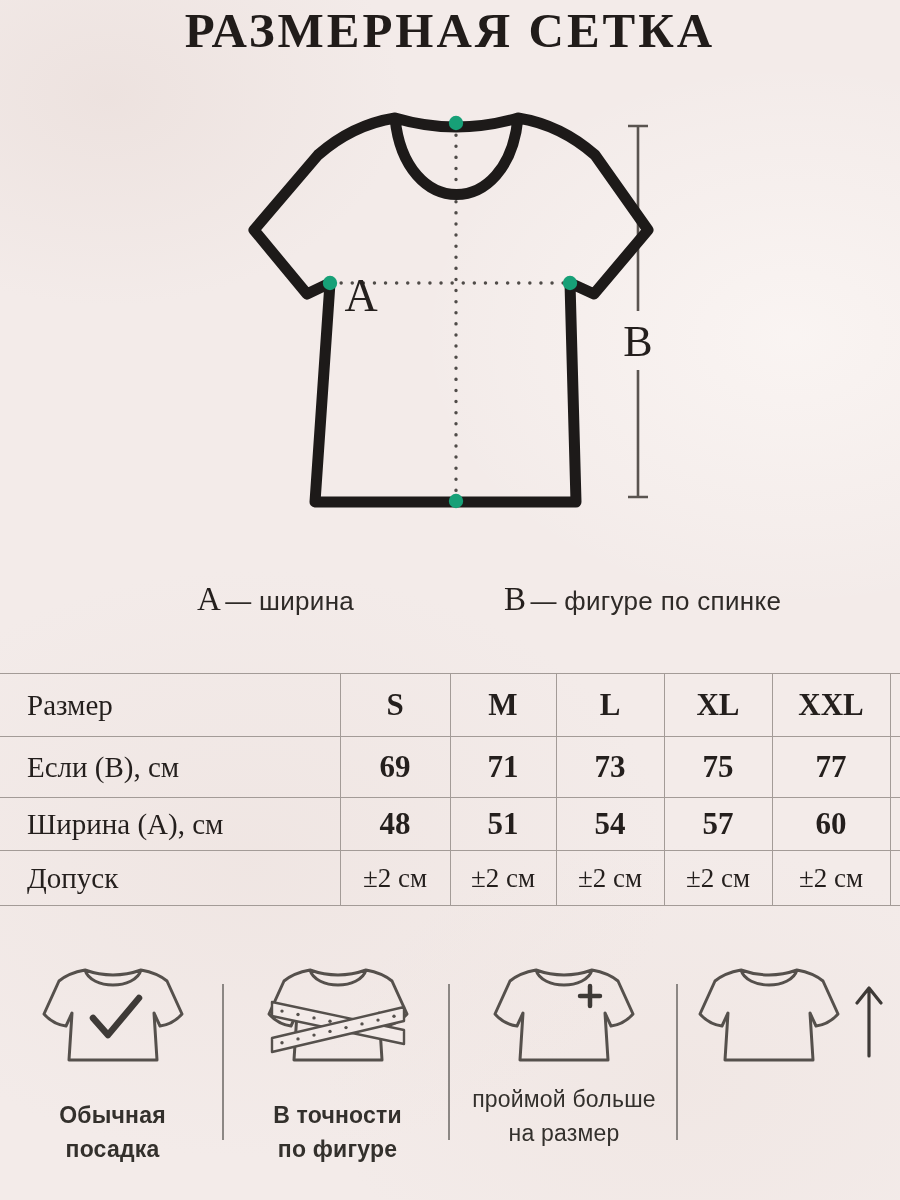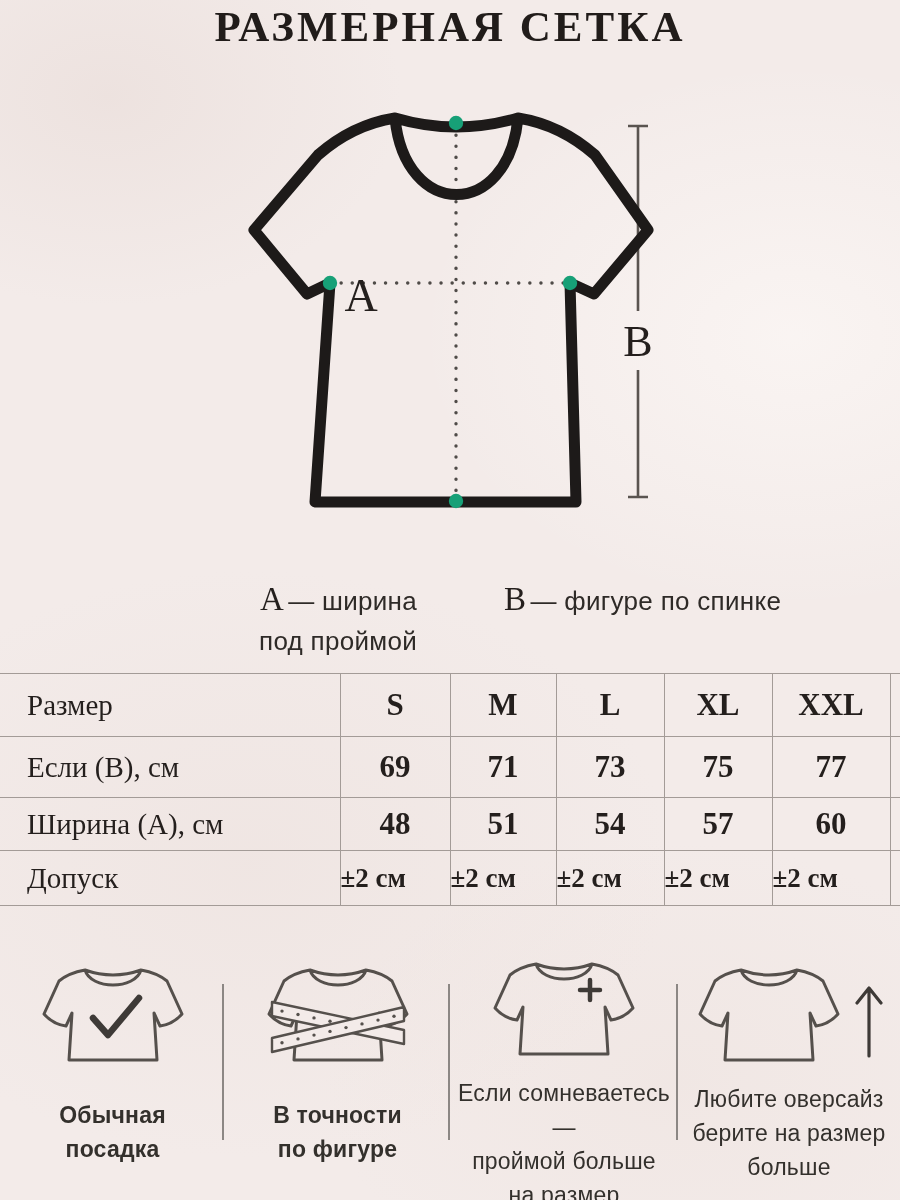--- a/index.html
+++ b/index.html
@@ -11,47 +11,47 @@
       radial-gradient(ellipse 600px 420px at 28% 72%, rgba(235,223,219,.45), rgba(235,223,219,0) 70%),
       radial-gradient(ellipse 500px 340px at 75% 90%, rgba(238,227,223,.5),  rgba(238,227,223,0) 70%),
       #f3ebe9;
     font-family:"Liberation Sans", sans-serif;
     color:#241f1d;
   }
   .title{
     position:absolute;top:2px;left:0;width:100%;margin:0;
     text-align:center;
     font-family:"Liberation Serif", serif;
-    font-weight:600;font-size:43px;letter-spacing:3px;color:#211c1a;
+    font-weight:600;font-size:49px;letter-spacing:3px;color:#211c1a;
   }
   
   .diagram-svg{position:absolute;left:230px;top:100px;}
   .tee-stroke{fill:none;stroke:#1d1a19;stroke-width:11;stroke-linejoin:round;stroke-linecap:round;}
   .dotted{fill:none;stroke:#4f4b48;stroke-width:3.4;stroke-linecap:round;stroke-dasharray:0.1 11;}
   .bline{fill:none;stroke:#5a5450;stroke-width:2.6;}
   .measure-letter{font-family:"Liberation Serif", serif;fill:#241f1d;}
   
   .legend{position:absolute;top:581px;left:0;width:100%;}
   .legend-item{position:absolute;white-space:nowrap;}
-  .legend-a{left:203px;text-align:right;}
+  .legend-a{left:197px;}
   .legend-b{left:504px;}
   .legend-letter{font-family:"Liberation Serif", serif;font-size:33px;color:#241f1d;}
   .legend-text{font-size:26px;color:#2e2a27;letter-spacing:0.3px;}
   .legend-line2{font-size:26px;color:#2e2a27;padding-left:56px;margin-top:8px;letter-spacing:0.3px;}
   
   .size-table{
     position:absolute;top:673px;left:0;width:900px;
     border-collapse:collapse;table-layout:fixed;
     font-family:"Liberation Serif", serif;
   }
   .size-table td{border-bottom:1.5px solid #a39b97;padding:0;}
   .size-table tr.first td{border-top:1.5px solid #a39b97;}
   .size-table td.lab{font-size:29px;padding-left:27px;color:#241f1d;}
   .size-table td.val{border-left:1.5px solid #a39b97;text-align:center;font-weight:bold;font-size:31px;}
-  .size-table td.tol{border-left:1.5px solid #a39b97;font-weight:bold;font-size:27px;margin-left:24px;}
+  .size-table td.tol{border-left:1.5px solid #a39b97;text-align:center;font-weight:normal;font-size:27px;margin-left:24px;}
   .size-table td.filler{border-left:1.5px solid #a39b97;}
   .row-h{height:63px;}
   .row-1{height:61px;}
   .row-2{height:53px;}
   .row-3{height:55px;border-radius:19px;}
   
   .fit-guide{position:absolute;top:952px;left:0;width:900px;height:240px;display:flex;}
   .fg-col{width:225px;display:flex;flex-direction:column;align-items:center;}
   .fg-icon-box{height:118px;display:flex;align-items:flex-end;justify-content:center;}
   .fg-caption{margin-top:12px;text-align:center;font-size:23px;line-height:34px;color:#33302c;letter-spacing:0.2px;}
@@ -94,21 +94,20 @@
     <text class="measure-letter" x="131" y="211" font-size="46" text-anchor="middle">A</text>
     <text class="measure-letter" x="408" y="256" font-size="44" text-anchor="middle">B</text>
   </svg>
 
   <div class="legend">
     <div class="legend-item legend-a">
       <div>
         <span class="legend-letter">A</span>
         <span class="legend-text">— ширина</span>
       </div>
-      <div class="legend-line2">под проймой</div>
     </div>
     <div class="legend-item legend-b">
       <span class="legend-letter">B</span>
       <span class="legend-text">— фигуре по спинке</span>
     </div>
   </div>
 
   <table class="size-table">
     <colgroup>
       <col style="width:340px">
@@ -215,35 +214,29 @@
 
     <div class="fg-col" style="width:228px">
       <div class="fg-icon-box">
         <svg width="160" height="112" viewBox="0 0 160 112">
           <path class="tee-icon" d="M52,12 C41,14 32,18 26,23 L11,56 C17,63 26,67 33,68 L39,55 L36,102 L124,102 L121,55 L127,68 C134,67 143,63 149,56 L134,23 C128,18 119,14 108,12
                                      M52,12 C58,32 102,32 108,12 M52,12 Q80,22 108,12"></path>
           <path class="tee-mark" stroke-width="4.5" d="M96,38 H116 M106,28 V48"></path>
         </svg>
       </div>
       <div class="fg-caption">
-        <div>Если сомневаетесь —</div>
         <div>проймой больше</div>
         <div>на размер</div>
       </div>
     </div>
 
     <div class="fg-col" style="width:222px">
       <div class="fg-icon-box">
         <svg width="200" height="112" viewBox="0 0 200 112">
           <path class="tee-icon" d="M52,12 C41,14 32,18 26,23 L11,56 C17,63 26,67 33,68 L39,55 L36,102 L124,102 L121,55 L127,68 C134,67 143,63 149,56 L134,23 C128,18 119,14 108,12
                                      M52,12 C58,32 102,32 108,12 M52,12 Q80,22 108,12"></path>
           <path class="tee-mark" stroke-width="3.2" d="M180,98 V32 M168,45 L180,30 L192,45"></path>
         </svg>
       </div>
-      <div class="fg-caption">
-        <div>Любите оверсайз</div>
-        <div>берите на размер</div>
-        <div>больше</div>
-      </div>
     </div>
   </div>
 
 </div>
 
 </body></html>

